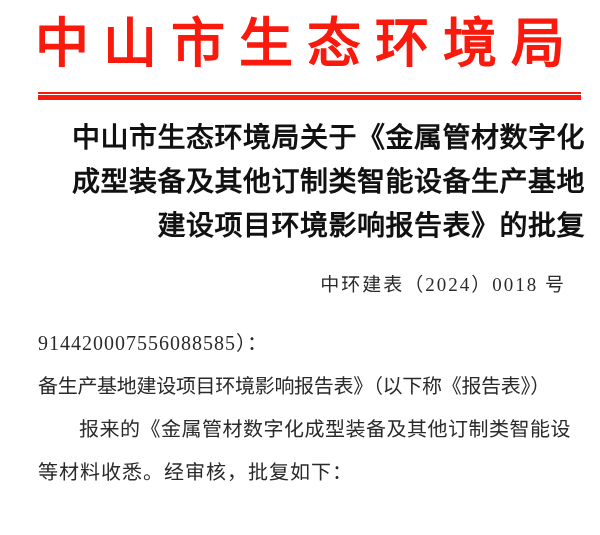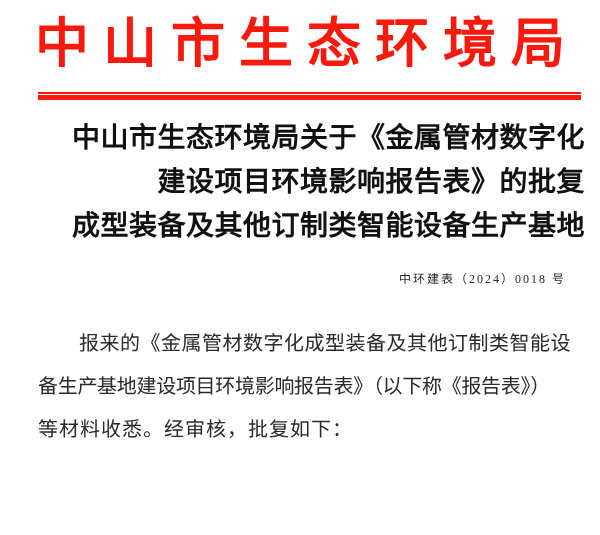--- a/index.html
+++ b/index.html
@@ -59,21 +59,21 @@
     line-height: 44px;
     letter-spacing: 0.5px;
     color: #111;
   }
 
   
   .doc-number {
     position: absolute;
     top: 269px;
     right: 34px;
-    font-size: 12px;
+    font-size: 19px;
     letter-spacing: 2px;
     color: #2a2a2a;
     white-space: nowrap;
   }
 
   
   .body-text {
     position: absolute;
     top: 322px;
     left: 38px;
@@ -97,25 +97,26 @@
 <body>
 
 <div class="page">
 
   <div class="agency-name">中山市生态环境局</div>
 
   <div class="red-divider"></div>
 
   <h1 class="doc-title">
     <div>中山市生态环境局关于《金属管材数字化</div>
+    <div>成型装备及其他订制类智能设备生产基地</div>
     <div>建设项目环境影响报告表》的批复</div>
-    <div>成型装备及其他订制类智能设备生产基地</div>
   </h1>
 
   <div class="doc-number">中环建表（2024）0018 号</div>
 
   <div class="body-text">
+    <div class="body-line ls-num">914420007556088585）：</div>
+    <div class="body-line tight">备生产基地建设项目环境影响报告表》（以下称《报告表》）</div>
     <div class="body-line indent">报来的《金属管材数字化成型装备及其他订制类智能设</div>
-    <div class="body-line tight">备生产基地建设项目环境影响报告表》（以下称《报告表》）</div>
     <div class="body-line last">等材料收悉。经审核，批复如下：</div>
   </div>
 
 </div>
 
 </body></html>

